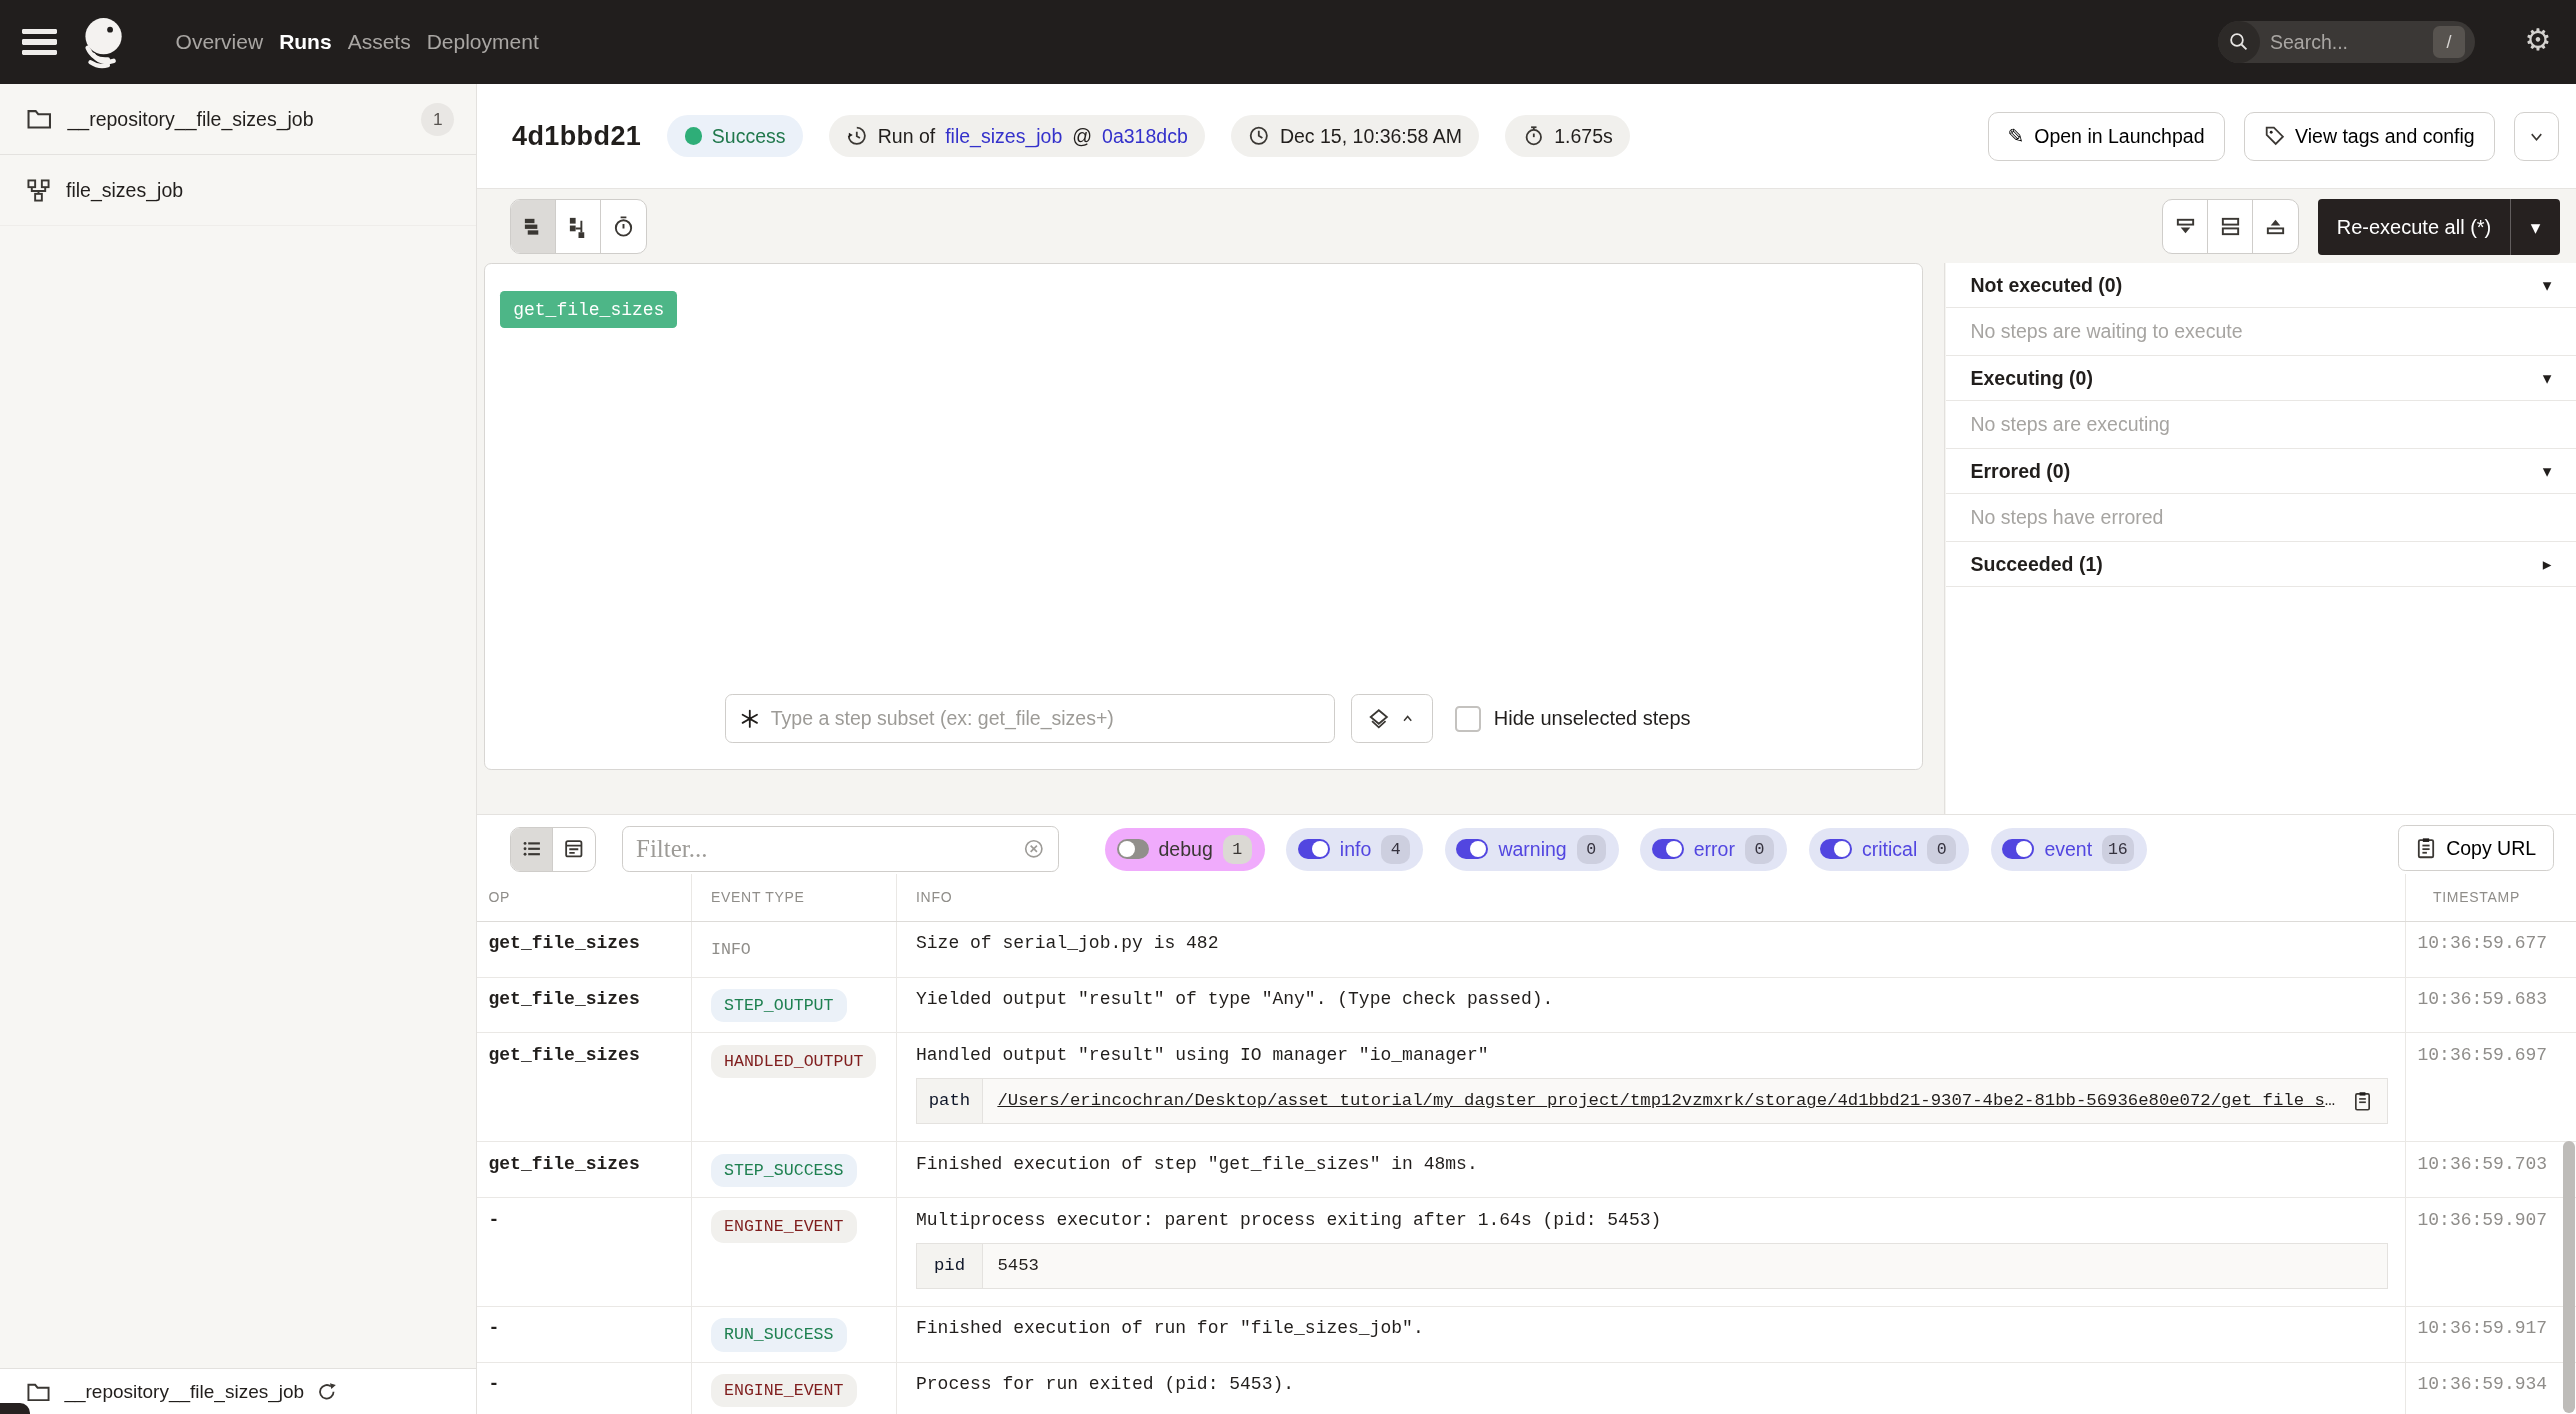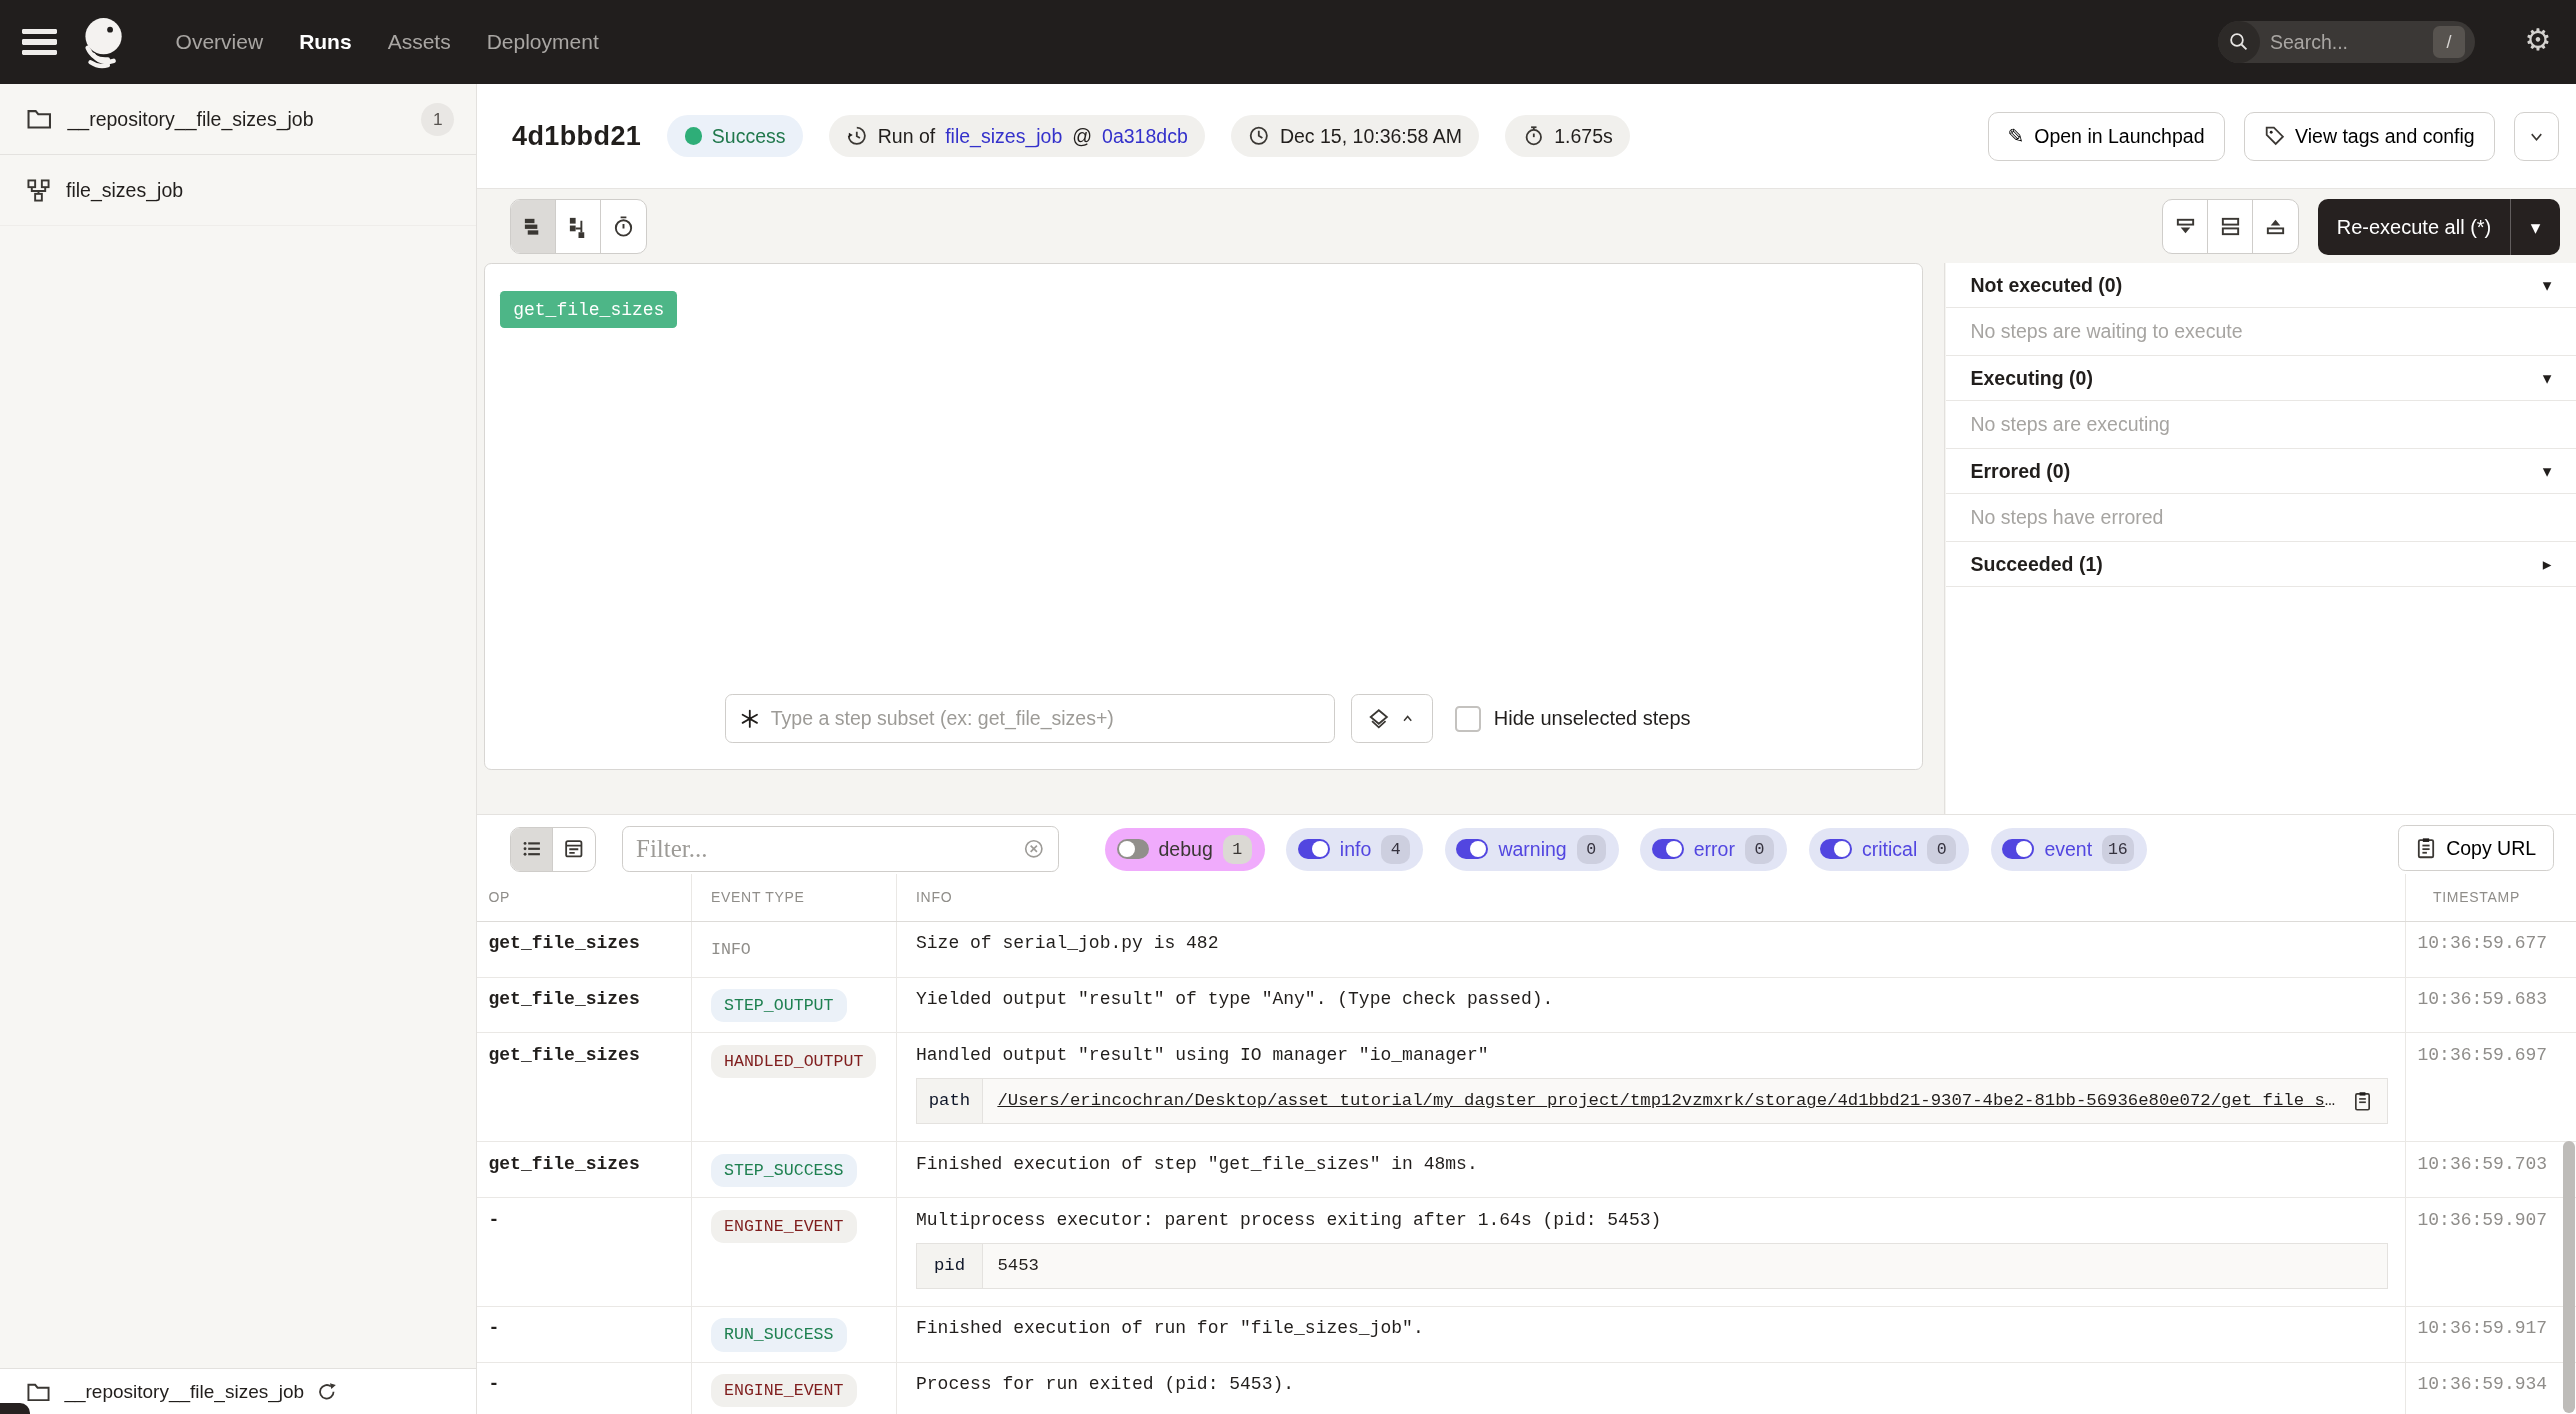--- a/index.html
+++ b/index.html
@@ -7,21 +7,21 @@
   body{position:relative;overflow:hidden;background:#fff;font-family:"Liberation Sans",sans-serif;color:#211E1C;-webkit-font-smoothing:antialiased}
   .glyph{font-family:"DejaVu Sans",sans-serif}
   .mono{font-family:Liberation Mono, monospace}
   svg{display:block}
 
   
   #topnav{position:absolute;left:0;top:0;right:0;height:84px;background:#211E1D;display:flex;align-items:center;z-index:5}
   .burger{width:35px;height:27px;margin-left:21.6px;display:flex;flex-direction:column;justify-content:space-between;cursor:pointer}
   .burger span{display:block;height:5.8px;border-radius:1.4px;background:#EFEDEB}
   .logo{margin-left:19px}
-  #nav-links{display:flex;align-items:center;gap:36px;margin-left:42px}
+  #nav-links{display:flex;align-items:center;gap:16px;margin-left:42px}
   #nav-links .navlink{font-size:21px;color:#A9A6A3;cursor:pointer}
   #nav-links .navlink.active{color:#FFFFFF;font-weight:700}
   .search{position:absolute;right:101px;top:21px;width:257px;height:42px;background:#3B3836;border-radius:21px;display:flex;align-items:center}
   .search .sicon{width:42px;height:42px;border-radius:50%;background:#2D2A28;display:flex;align-items:center;justify-content:center;flex:0 0 auto}
   .search input{flex:1;min-width:0;background:transparent;border:none;outline:none;color:#E8E6E4;font-size:19.5px;padding-left:10px;font-family:"Liberation Sans",sans-serif}
   .search input::placeholder{color:#A9A6A3}
   .skey{flex:0 0 auto;margin-right:10px;width:32px;height:32px;background:#57534F;color:#D8D6D3;border-radius:6.5px;display:flex;align-items:center;justify-content:center;font-size:18px}
   .gear{position:absolute;right:24.5px;top:24.5px;font-size:30px;color:#D4D2CF;line-height:1;cursor:pointer}
 
   
@@ -51,21 +51,21 @@
   .btn-sq{width:45px;justify-content:center;padding:0}
 
   
   #mid{position:absolute;left:477px;top:189px;right:0;height:626px;background:#F5F4F1}
   .seg{display:flex;border:1.4px solid #CFCDCA;border-radius:10px;background:#fff;overflow:hidden}
   .seg .cell{width:45px;height:53px;display:flex;align-items:center;justify-content:center;border-right:1.4px solid #CFCDCA;cursor:pointer}
   .seg .cell:last-child{border-right:none}
   .seg .cell.active{background:#DCDAD7}
   #view-seg{position:absolute;left:33px;top:10px}
   #panel-seg{position:absolute;right:277px;top:10px}
-  #reexec{position:absolute;right:16px;top:10px;height:56px;width:242px;background:#262120;border-radius:10px;display:flex;align-items:center;color:#fff;cursor:pointer}
+  #reexec{position:absolute;right:16px;top:10px;height:56px;width:242px;background:#262120;border-radius:4px;display:flex;align-items:center;color:#fff;cursor:pointer}
   #reexec .rlabel{flex:1;text-align:center;font-size:20px}
   #reexec .caretbox{width:50px;height:100%;border-left:1.4px solid rgba(255,255,255,.28);display:flex;align-items:center;justify-content:center;font-size:19px}
 
   #gantt-box{position:absolute;left:7.2px;top:74px;width:1439px;height:507px;background:#fff;border:1.4px solid #D8D6D3;border-radius:7.2px}
   #step-chip{position:absolute;left:15px;top:27px;background:#4DB687;color:#fff;font-size:18px;padding:8.6px 13px;border-radius:4.3px;cursor:pointer}
   #subset-row{position:absolute;left:240px;bottom:26px;display:flex;align-items:center}
   #subset-input{width:610px;height:49px;border:1.4px solid #CFCDCA;border-radius:7.2px;background:#fff;display:flex;align-items:center;padding:13px 13px}
   #subset-input input{flex:1;border:none;outline:none;font-size:19.5px;margin-left:10px;color:#211E1C;font-family:"Liberation Sans",sans-serif}
   #subset-input input::placeholder{color:#9D9B97}
   #layers-btn{margin-left:16px;width:82px;height:49px;border:1.4px solid #CFCDCA;border-radius:7.2px;background:#fff;display:flex;align-items:center;justify-content:center;gap:8.6px;cursor:pointer}

